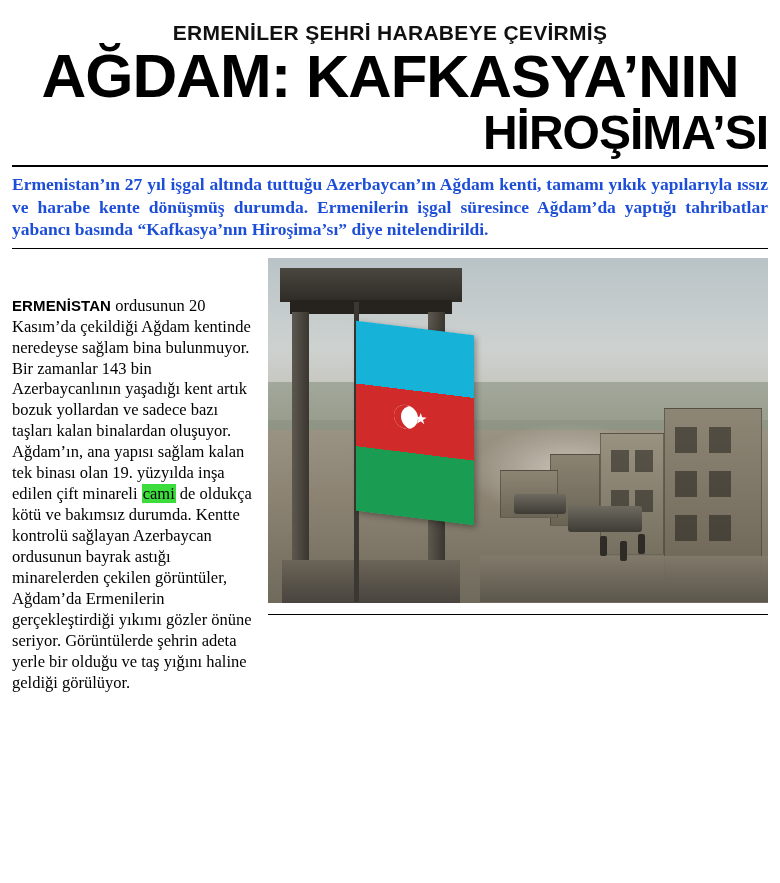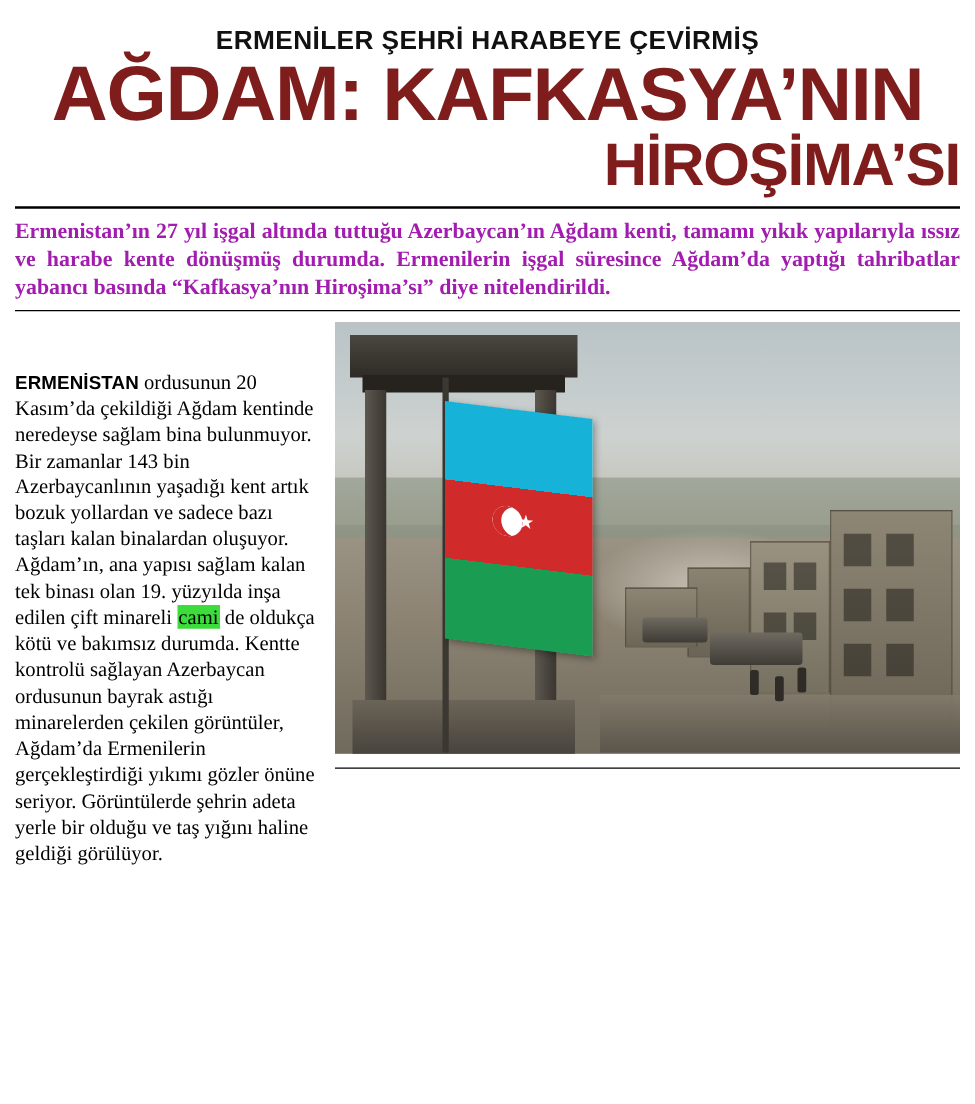--- a/index.html
+++ b/index.html
@@ -28,21 +28,21 @@
     font-size: 21px;
     letter-spacing: 0.3px;
     margin: 4px 0 2px 0;
     color: #111;
   }
   .headline {
     text-align: center;
     font-family: "Liberation Sans", sans-serif;
     font-weight: bold;
     line-height: 0.95;
-    color: #7f1d1d;
+    color: #000000;
     margin: 2px 0 0 0;
   }
   .headline .line1 {
     display: block;
     font-size: 60px;
     letter-spacing: -1px;
     white-space: nowrap;
   }
   .headline .line1 .strong {
     font-size: 62px;
@@ -59,21 +59,21 @@
     border-top: 2px solid #000;
     margin: 10px 0 6px 0;
   }
   .standfirst {
     font-family: "Liberation Serif", serif;
     font-size: 17.5px;
     line-height: 1.28;
     text-align: justify;
     font-weight: 600;
     margin: 0 0 7px 0;
-    color: #a21caf;
+    color: #1d4ed8;
   }
   .rule2 {
     border: none;
     border-top: 1.5px solid #000;
     margin: 0 0 9px 0;
   }
   .body-area {
     position: relative;
     width: 756px;
   }

